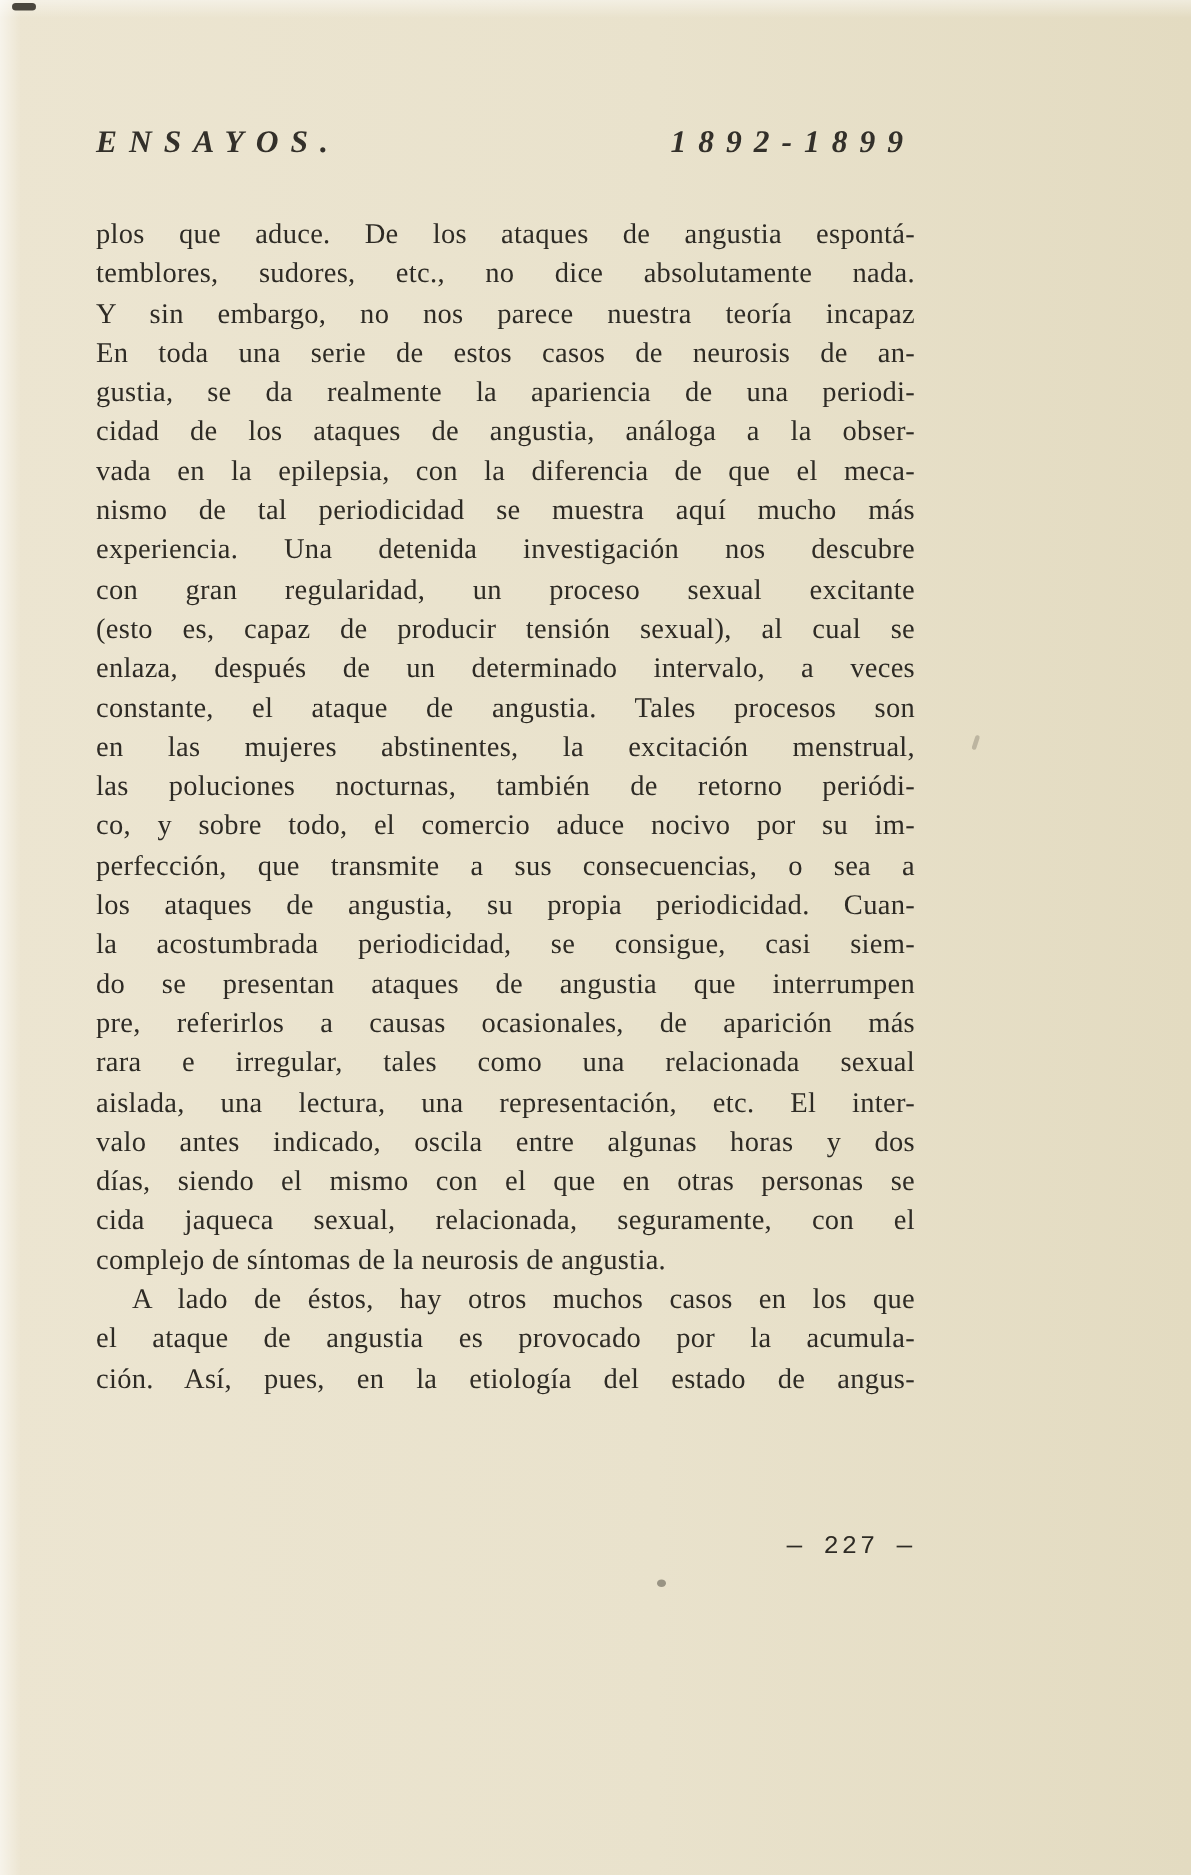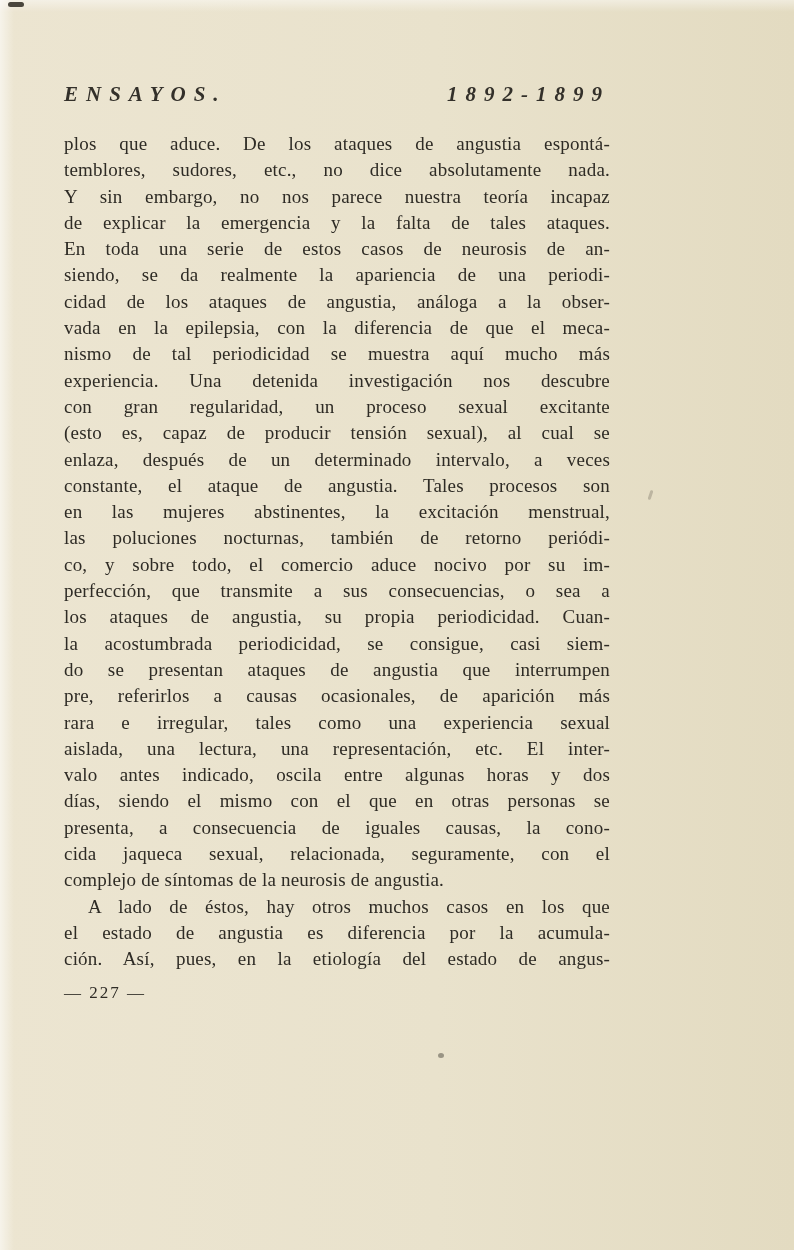--- a/index.html
+++ b/index.html
@@ -18,38 +18,39 @@
   .header {
     position:absolute;
     left:64px; top:82px; width:546px;
     display:flex; justify-content:space-between; align-items:baseline;
     font-style:italic; font-weight:bold;
     font-size:21px; color:#33302a;
   }
   .header span { letter-spacing:8px; }
   .text-block {
     position:absolute;
-    left:64px; top:131px; width:546px;
+    left:64px; top:144px; width:546px;
   }
   .line {
     font-size:19px;
     line-height:26.3px;
     text-align:justify;
     text-align-last:justify;
     letter-spacing:0.2px;
   }
   .line.no-just { text-align-last:left; }
   .line.indent { text-indent:24px; }
   .footer {
     position:absolute;
-    left:64px; top:983px; width:546px;
-    text-align:left;
+    left:64px; top:1022px; width:546px;
+    text-align:right;
     font-size:17px;
     letter-spacing:2px;
     color:#2e2b25;
+    font-family:Liberation Mono, monospace;
   }
   
   .speck { position:absolute; border-radius:50%; background:#6f6a5d; }
   .speck.s1 { left:8px;  top:2px;  width:16px; height:5px; border-radius:3px; background:#4a463d; }
   .speck.s2 { left:438px; top:1053px; width:6px; height:5px; opacity:0.65; }
   .speck.s3 { left:649px; top:490px; width:3px; height:10px; opacity:0.35; transform:rotate(18deg); border-radius:2px; }
 </style>
 </head>
 <body>
 
@@ -57,48 +58,46 @@
 
   <div class="header">
     <span>ENSAYOS.</span>
     <span>1892-1899</span>
   </div>
 
   <div class="text-block">
       <div class="line">plos que aduce. De los ataques de angustia espontá-</div>
       <div class="line">temblores, sudores, etc., no dice absolutamente nada.</div>
       <div class="line">Y sin embargo, no nos parece nuestra teoría incapaz</div>
-      <div class="line">de explicar la emergencia y la falta de tales ataques.</div>
       <div class="line">En toda una serie de estos casos de neurosis de an-</div>
-      <div class="line">siendo, se da realmente la apariencia de una periodi-</div>
+      <div class="line">gustia, se da realmente la apariencia de una periodi-</div>
       <div class="line">cidad de los ataques de angustia, análoga a la obser-</div>
       <div class="line">vada en la epilepsia, con la diferencia de que el meca-</div>
       <div class="line">nismo de tal periodicidad se muestra aquí mucho más</div>
       <div class="line">experiencia. Una detenida investigación nos descubre</div>
       <div class="line">con gran regularidad, un proceso sexual excitante</div>
       <div class="line">(esto es, capaz de producir tensión sexual), al cual se</div>
       <div class="line">enlaza, después de un determinado intervalo, a veces</div>
       <div class="line">constante, el ataque de angustia. Tales procesos son</div>
       <div class="line">en las mujeres abstinentes, la excitación menstrual,</div>
       <div class="line">las poluciones nocturnas, también de retorno periódi-</div>
       <div class="line">co, y sobre todo, el comercio aduce nocivo por su im-</div>
       <div class="line">perfección, que transmite a sus consecuencias, o sea a</div>
       <div class="line">los ataques de angustia, su propia periodicidad. Cuan-</div>
       <div class="line">la acostumbrada periodicidad, se consigue, casi siem-</div>
       <div class="line">do se presentan ataques de angustia que interrumpen</div>
       <div class="line">pre, referirlos a causas ocasionales, de aparición más</div>
-      <div class="line">rara e irregular, tales como una experiencia sexual</div>
+      <div class="line">rara e irregular, tales como una relacionada sexual</div>
       <div class="line">aislada, una lectura, una representación, etc. El inter-</div>
       <div class="line">valo antes indicado, oscila entre algunas horas y dos</div>
       <div class="line">días, siendo el mismo con el que en otras personas se</div>
-      <div class="line">presenta, a consecuencia de iguales causas, la cono-</div>
       <div class="line">cida jaqueca sexual, relacionada, seguramente, con el</div>
       <div class="line no-just">complejo de síntomas de la neurosis de angustia.</div>
       <div class="line indent">A lado de éstos, hay otros muchos casos en los que</div>
-      <div class="line">el estado de angustia es diferencia por la acumula-</div>
+      <div class="line">el ataque de angustia es provocado por la acumula-</div>
       <div class="line">ción. Así, pues, en la etiología del estado de angus-</div>
     </div>
 
   <div class="footer">— 227 —</div>
 
   <div class="speck s1"></div>
   <div class="speck s2"></div>
   <div class="speck s3"></div>
 
 </div>

